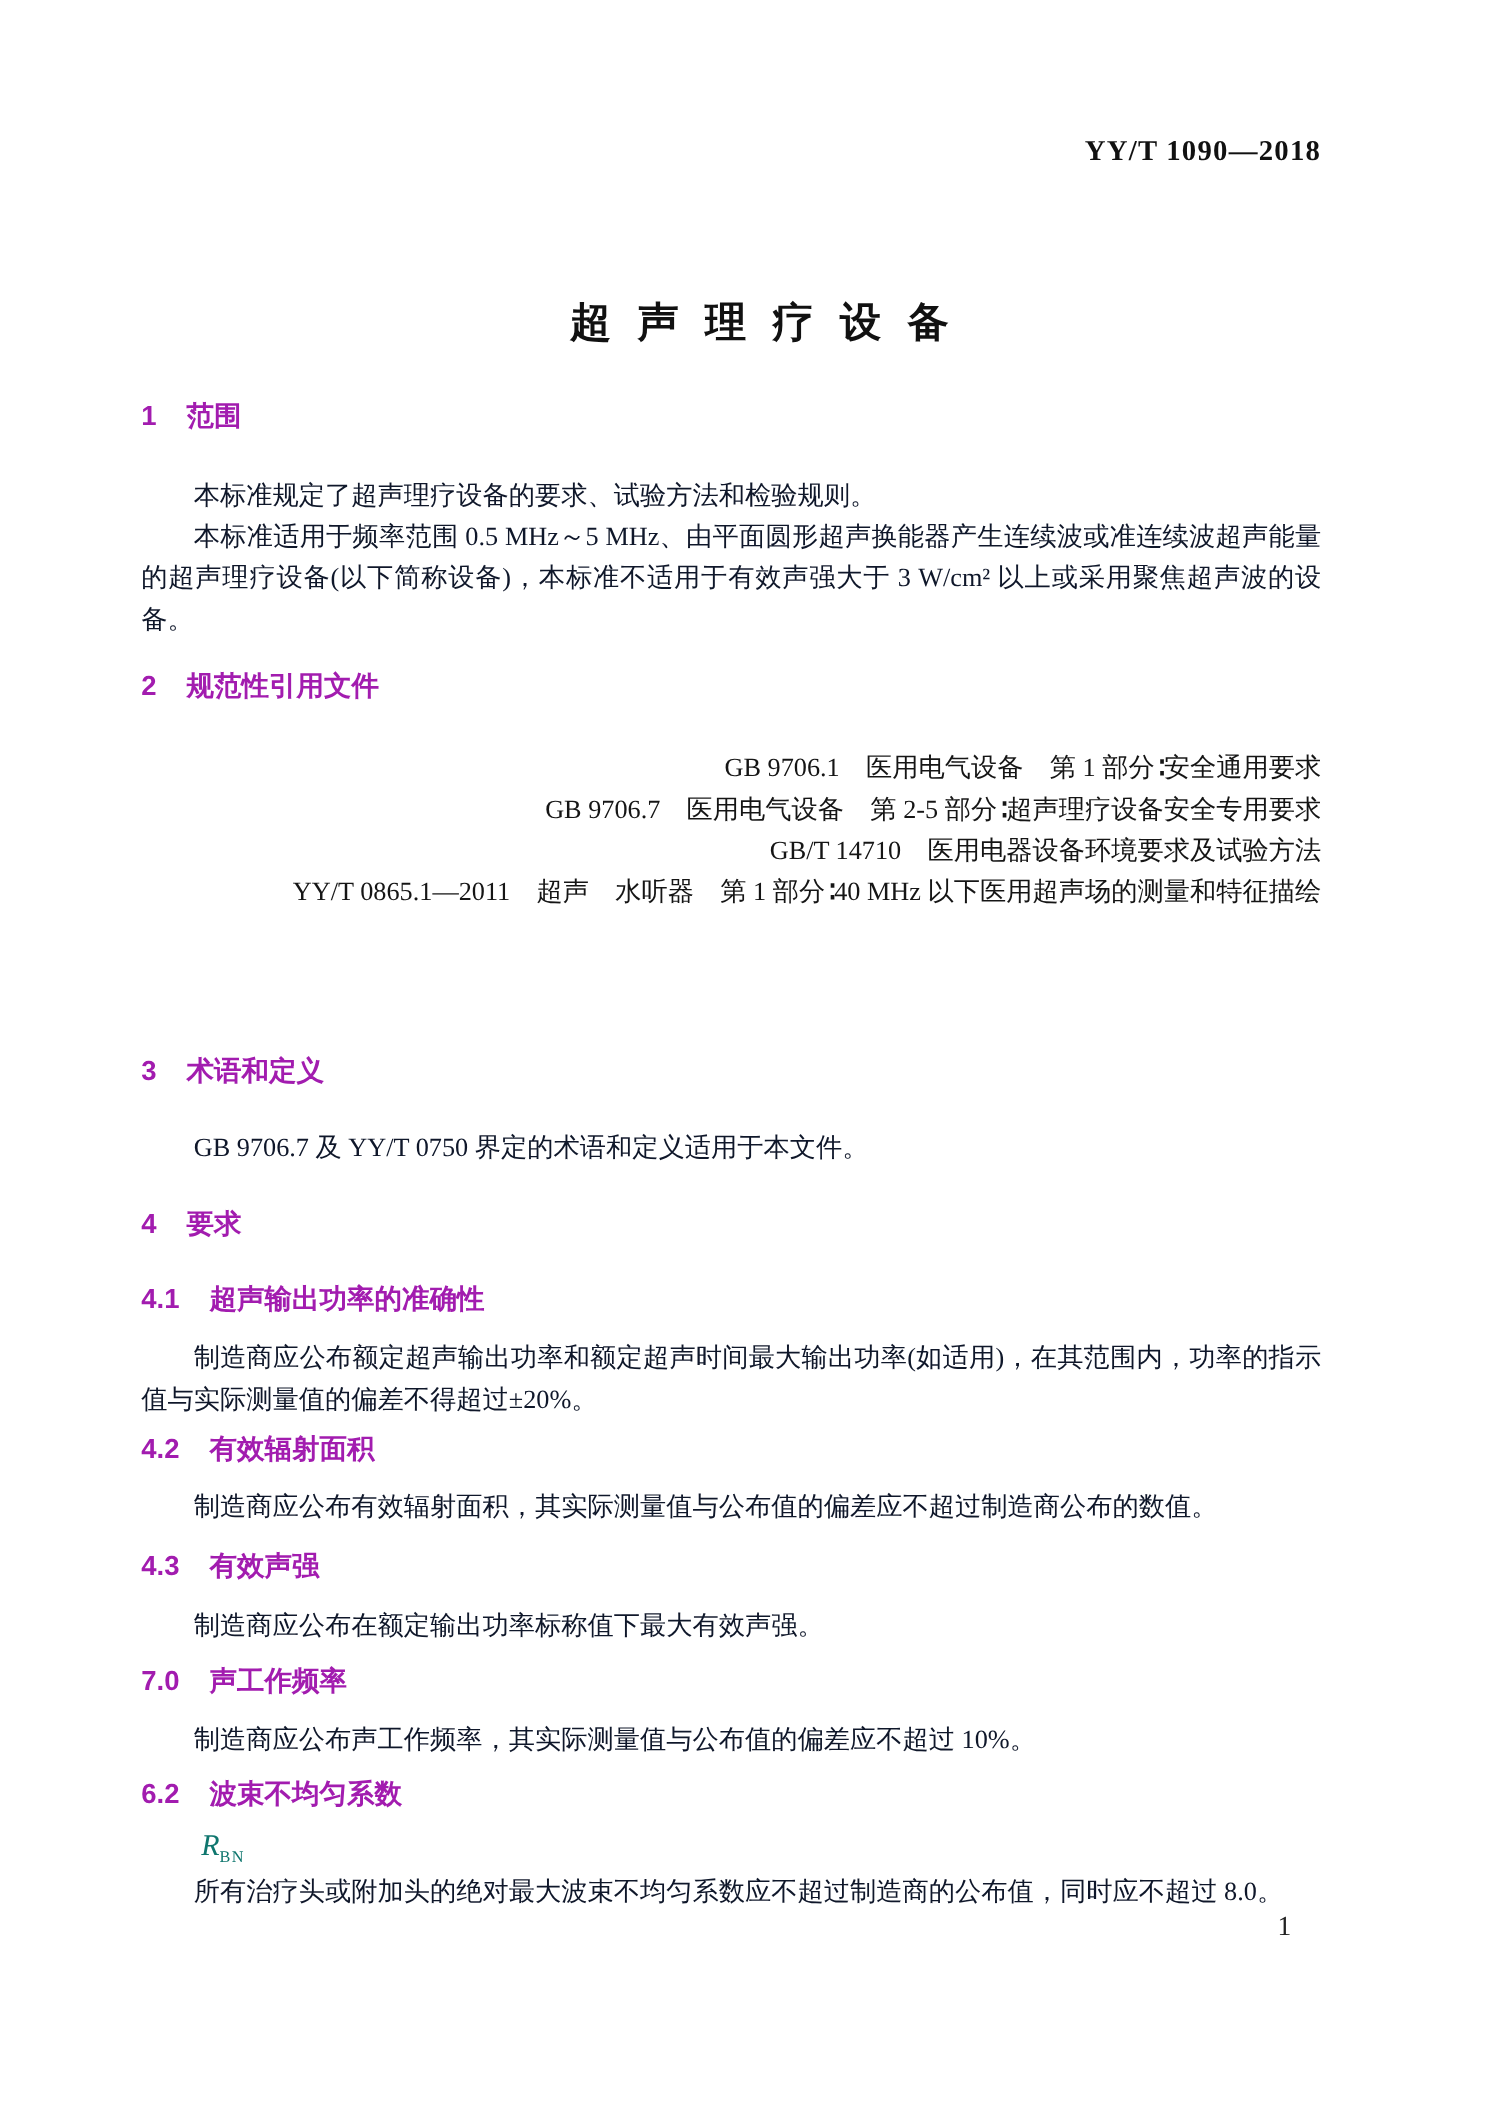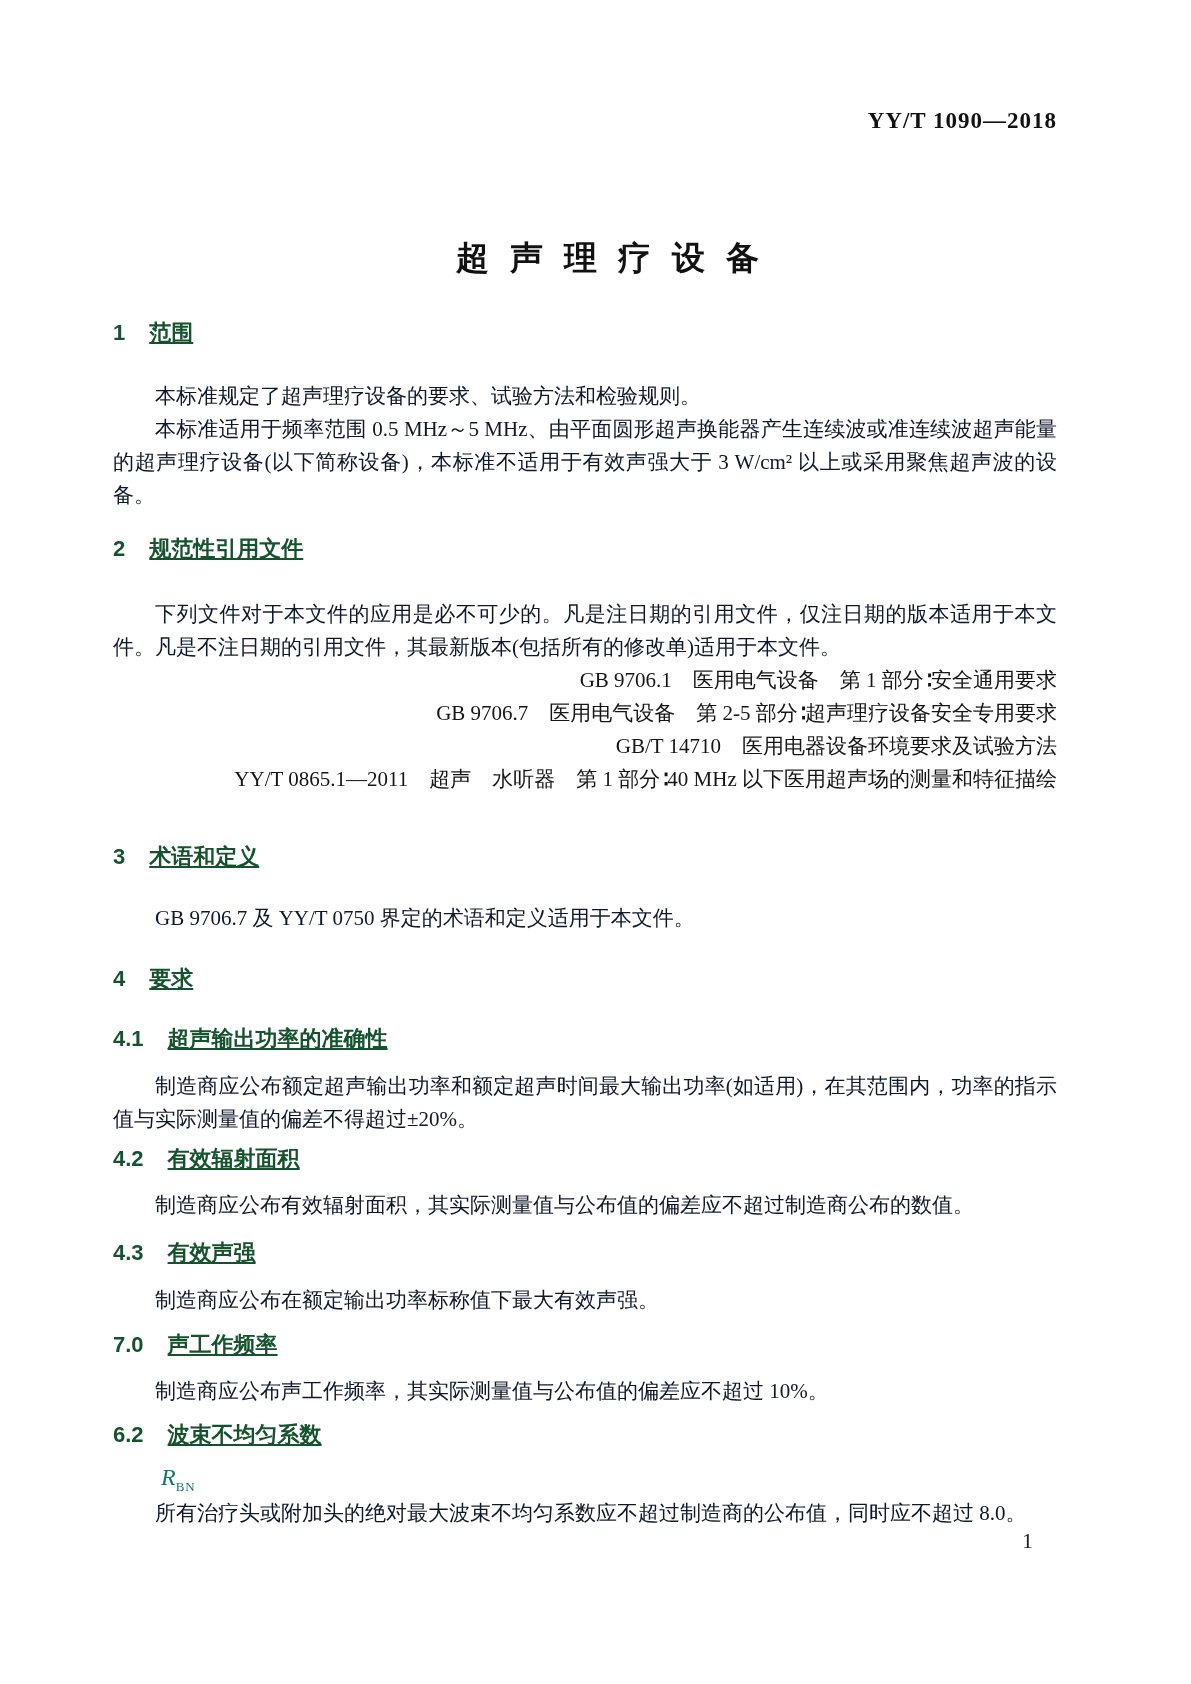--- a/index.html
+++ b/index.html
@@ -34,23 +34,22 @@
     letter-spacing: 21px;
     padding-left: 21px;
     color: #111;
   }
   .sec-heading {
     margin: 0;
     font-family: "Liberation Sans", "DejaVu Sans", sans-serif;
     font-weight: bold;
     font-size: 22px;
     line-height: 26px;
-    color: #14532d;
+    color: #a21caf;
     white-space: nowrap;
-    text-decoration: underline;
   }
   .sec-num { display: inline-block; margin-right: 24px; }
   .body-block p {
     margin: 0;
     font-size: 21px;
     line-height: 33px;
     text-align: justify;
     text-indent: 2em;
     color: #0f172a;
   }
@@ -93,21 +92,20 @@
   </h2>
   <div class="abs body-block" style="top:380px">
     <p>本标准规定了超声理疗设备的要求、试验方法和检验规则。</p>
     <p>本标准适用于频率范围 0.5 MHz～5 MHz、由平面圆形超声换能器产生连续波或准连续波超声能量的超声理疗设备(以下简称设备)，本标准不适用于有效声强大于 3 W/cm² 以上或采用聚焦超声波的设备。</p>
   </div>
 
   <h2 class="abs sec-heading" style="top:536px">
     <span class="sec-num">2</span><span>规范性引用文件</span>
   </h2>
   <div class="abs body-block" style="top:598px">
-    <p>下列文件对于本文件的应用是必不可少的。凡是注日期的引用文件，仅注日期的版本适用于本文件。凡是不注日期的引用文件，其最新版本(包括所有的修改单)适用于本文件。</p>
     <div class="ref-line">GB 9706.1　医用电气设备　第 1 部分∶安全通用要求</div>
     <div class="ref-line">GB 9706.7　医用电气设备　第 2-5 部分∶超声理疗设备安全专用要求</div>
     <div class="ref-line">GB/T 14710　医用电器设备环境要求及试验方法</div>
     <div class="ref-line">YY/T 0865.1—2011　超声　水听器　第 1 部分∶40 MHz 以下医用超声场的测量和特征描绘</div>
   </div>
 
   <h2 class="abs sec-heading" style="top:844px">
     <span class="sec-num">3</span><span>术语和定义</span>
   </h2>
   <div class="abs body-block" style="top:902px">

